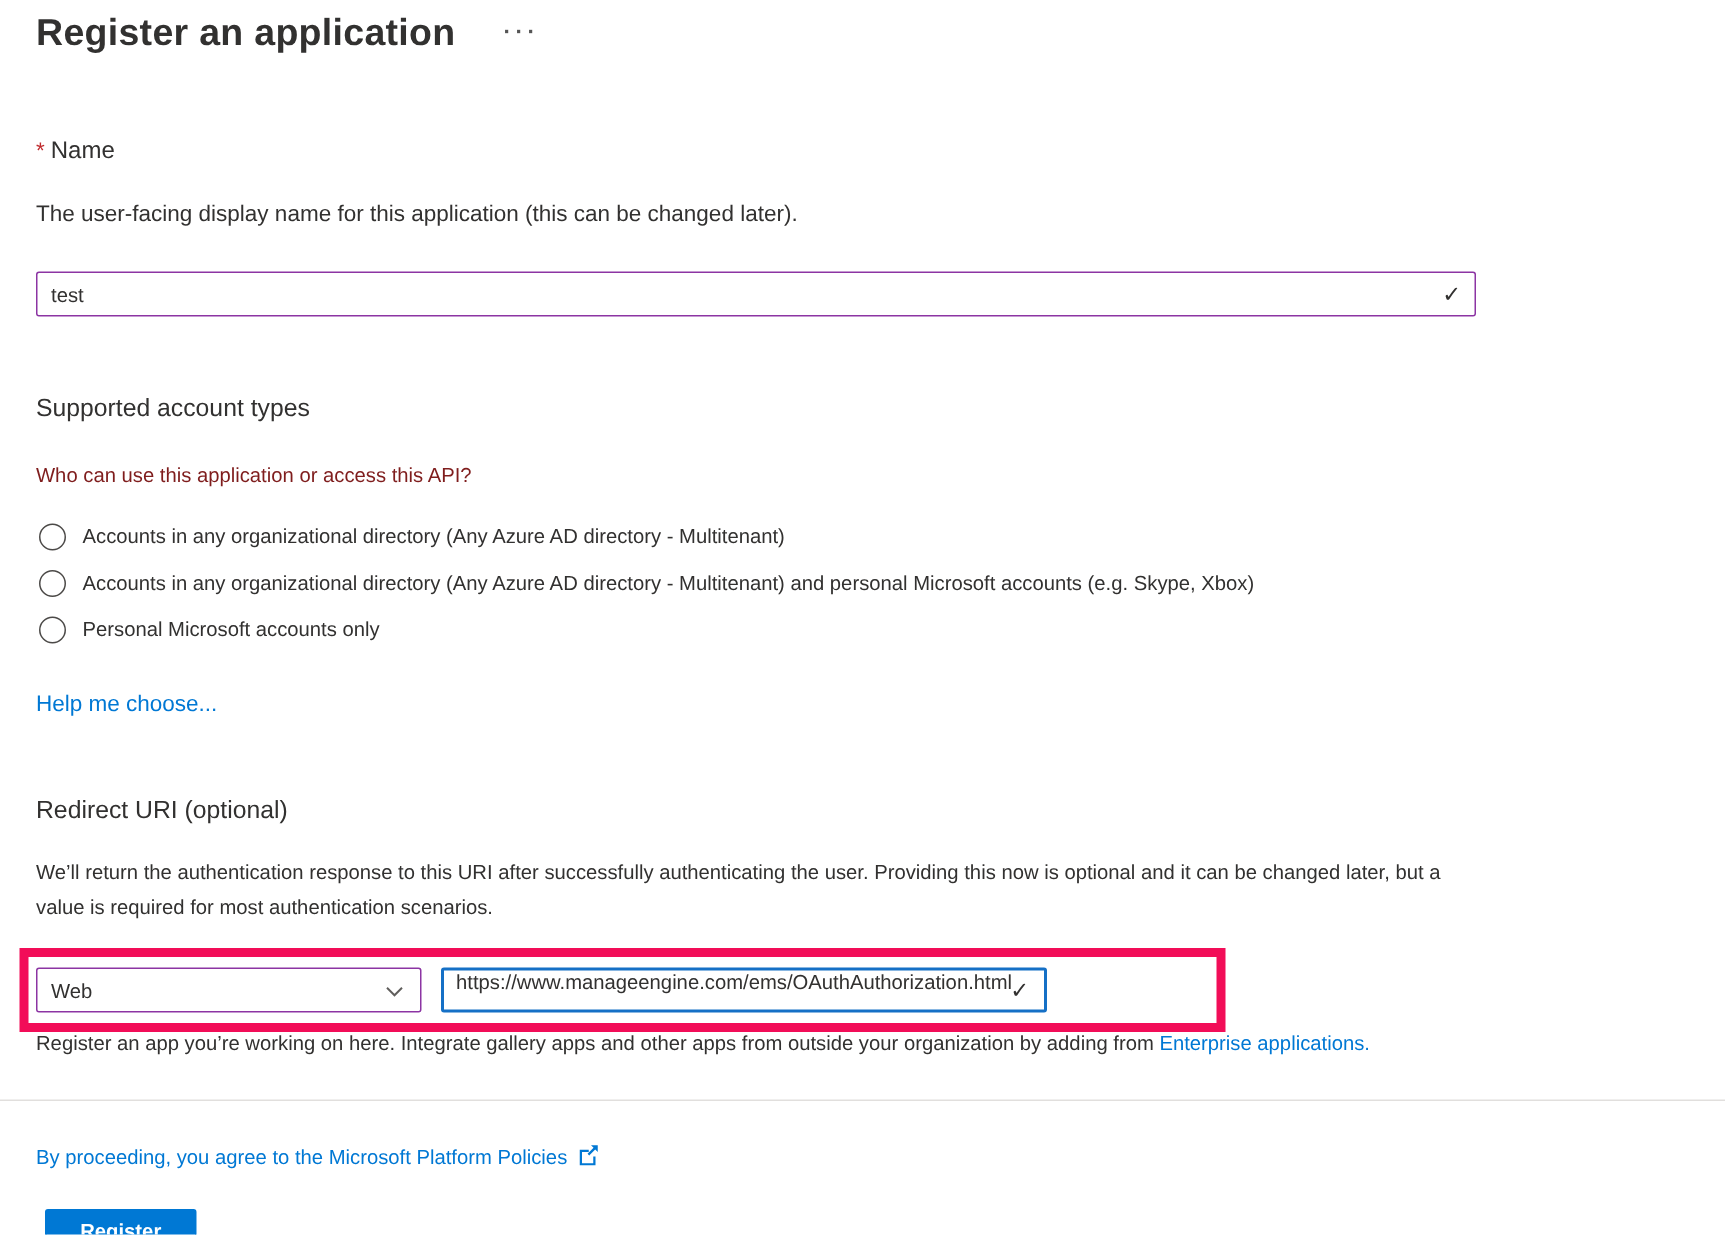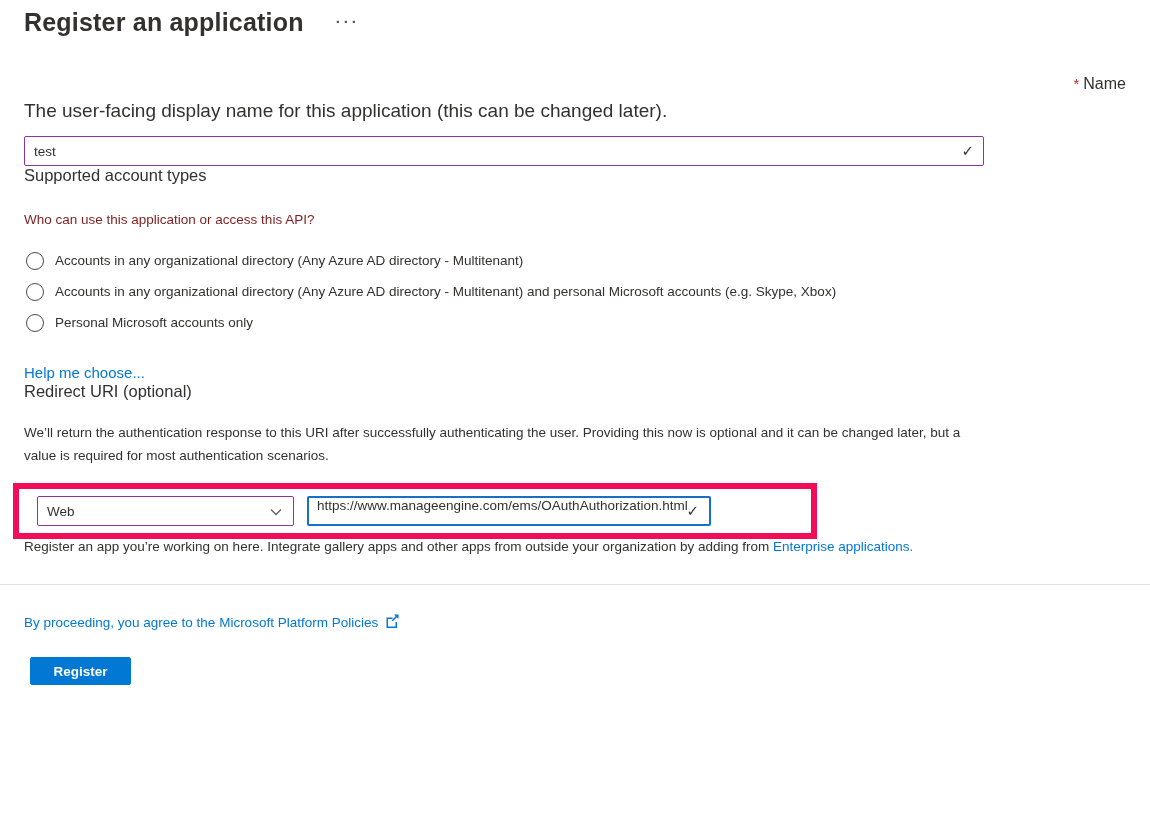--- a/index.html
+++ b/index.html
@@ -13,39 +13,39 @@
     position: relative;
   }
   .container { padding: 6px 24px 0 24px; }
 
   
   .title-row { display: flex; align-items: flex-start; gap: 32px; margin-top: 2px; }
   .page-title { font-size: 25px; font-weight: 700; color: #323130; letter-spacing: 0.2px; }
   .ellipsis-menu { color: #555; font-size: 15px; letter-spacing: 3px; font-weight: 700; cursor: pointer; line-height: 1; padding-top: 6px; }
 
   
-  .field-label { margin-top: 38px; font-size: 16px; color: #323130; text-align: right; }
+  .field-label { margin-top: 55px; font-size: 16px; color: #323130; }
   .required { color: #c02b2e; margin-right: 4px; font-size: 15px; }
-  .field-desc { margin-top: 7px; font-size: 19px; color: #323130; }
-  .name-input-wrap { position: relative; margin-top: 14px; width: 960px; }
+  .field-desc { margin-top: 24px; font-size: 15px; color: #323130; }
+  .name-input-wrap { position: relative; margin-top: 30px; width: 960px; }
   .name-input {
     width: 960px; height: 30px;
     border: 1px solid #8c34a3; border-radius: 2px;
     padding: 0 30px 0 9px;
     font-size: 13.5px; color: #323130;
     font-family: "Liberation Sans", sans-serif;
     outline: none; background: #fff;
   }
   .input-check {
     position: absolute; right: 10px; top: 50%; transform: translateY(-50%);
     color: #323130; font-size: 15px; pointer-events: none;
   }
 
   
-  .section-heading { font-size: 16.5px; color: #323130; font-weight: 400; }
+  .section-heading { margin-top: 52px; font-size: 16.5px; color: #323130; font-weight: 400; }
   .question-text { margin-top: 27px; font-size: 13.5px; color: #7f1d1d; }
   .radio-group { margin-top: 18px; }
   .radio-row { display: flex; align-items: center; height: 31px; cursor: pointer; }
   .radio-circle {
     width: 18px; height: 18px; border-radius: 50%;
     border: 1px solid #4c4a48; background: #fff;
     margin: 0 11px 0 2px; flex: 0 0 auto;
     display: flex; align-items: center; justify-content: center;
   }
   .radio-row.selected .radio-circle { border: 2px solid #0078d4; }
@@ -57,21 +57,21 @@
   .help-link { display: inline-block; margin-top: 26px; font-size: 15px; }
 
   
   .redirect-heading { }
   .redirect-desc { margin-top: 20px; font-size: 13.5px; line-height: 23px; max-width: 968px; color: #323130; }
 
   .annotation-box {
     margin-top: 16px; margin-left: -11px;
     width: 804px;
     border: 6px solid #f20d58;
-    padding: 7px 18px;
+    padding: 7px 5px;
     display: flex; align-items: center; gap: 13px;
     background: #fff;
   }
   .platform-select {
     position: relative;
     width: 257px; height: 30px;
     border: 1px solid #8c34a3; border-radius: 2px;
     background: #fff;
     display: flex; align-items: center;
     padding: 0 30px 0 9px;

